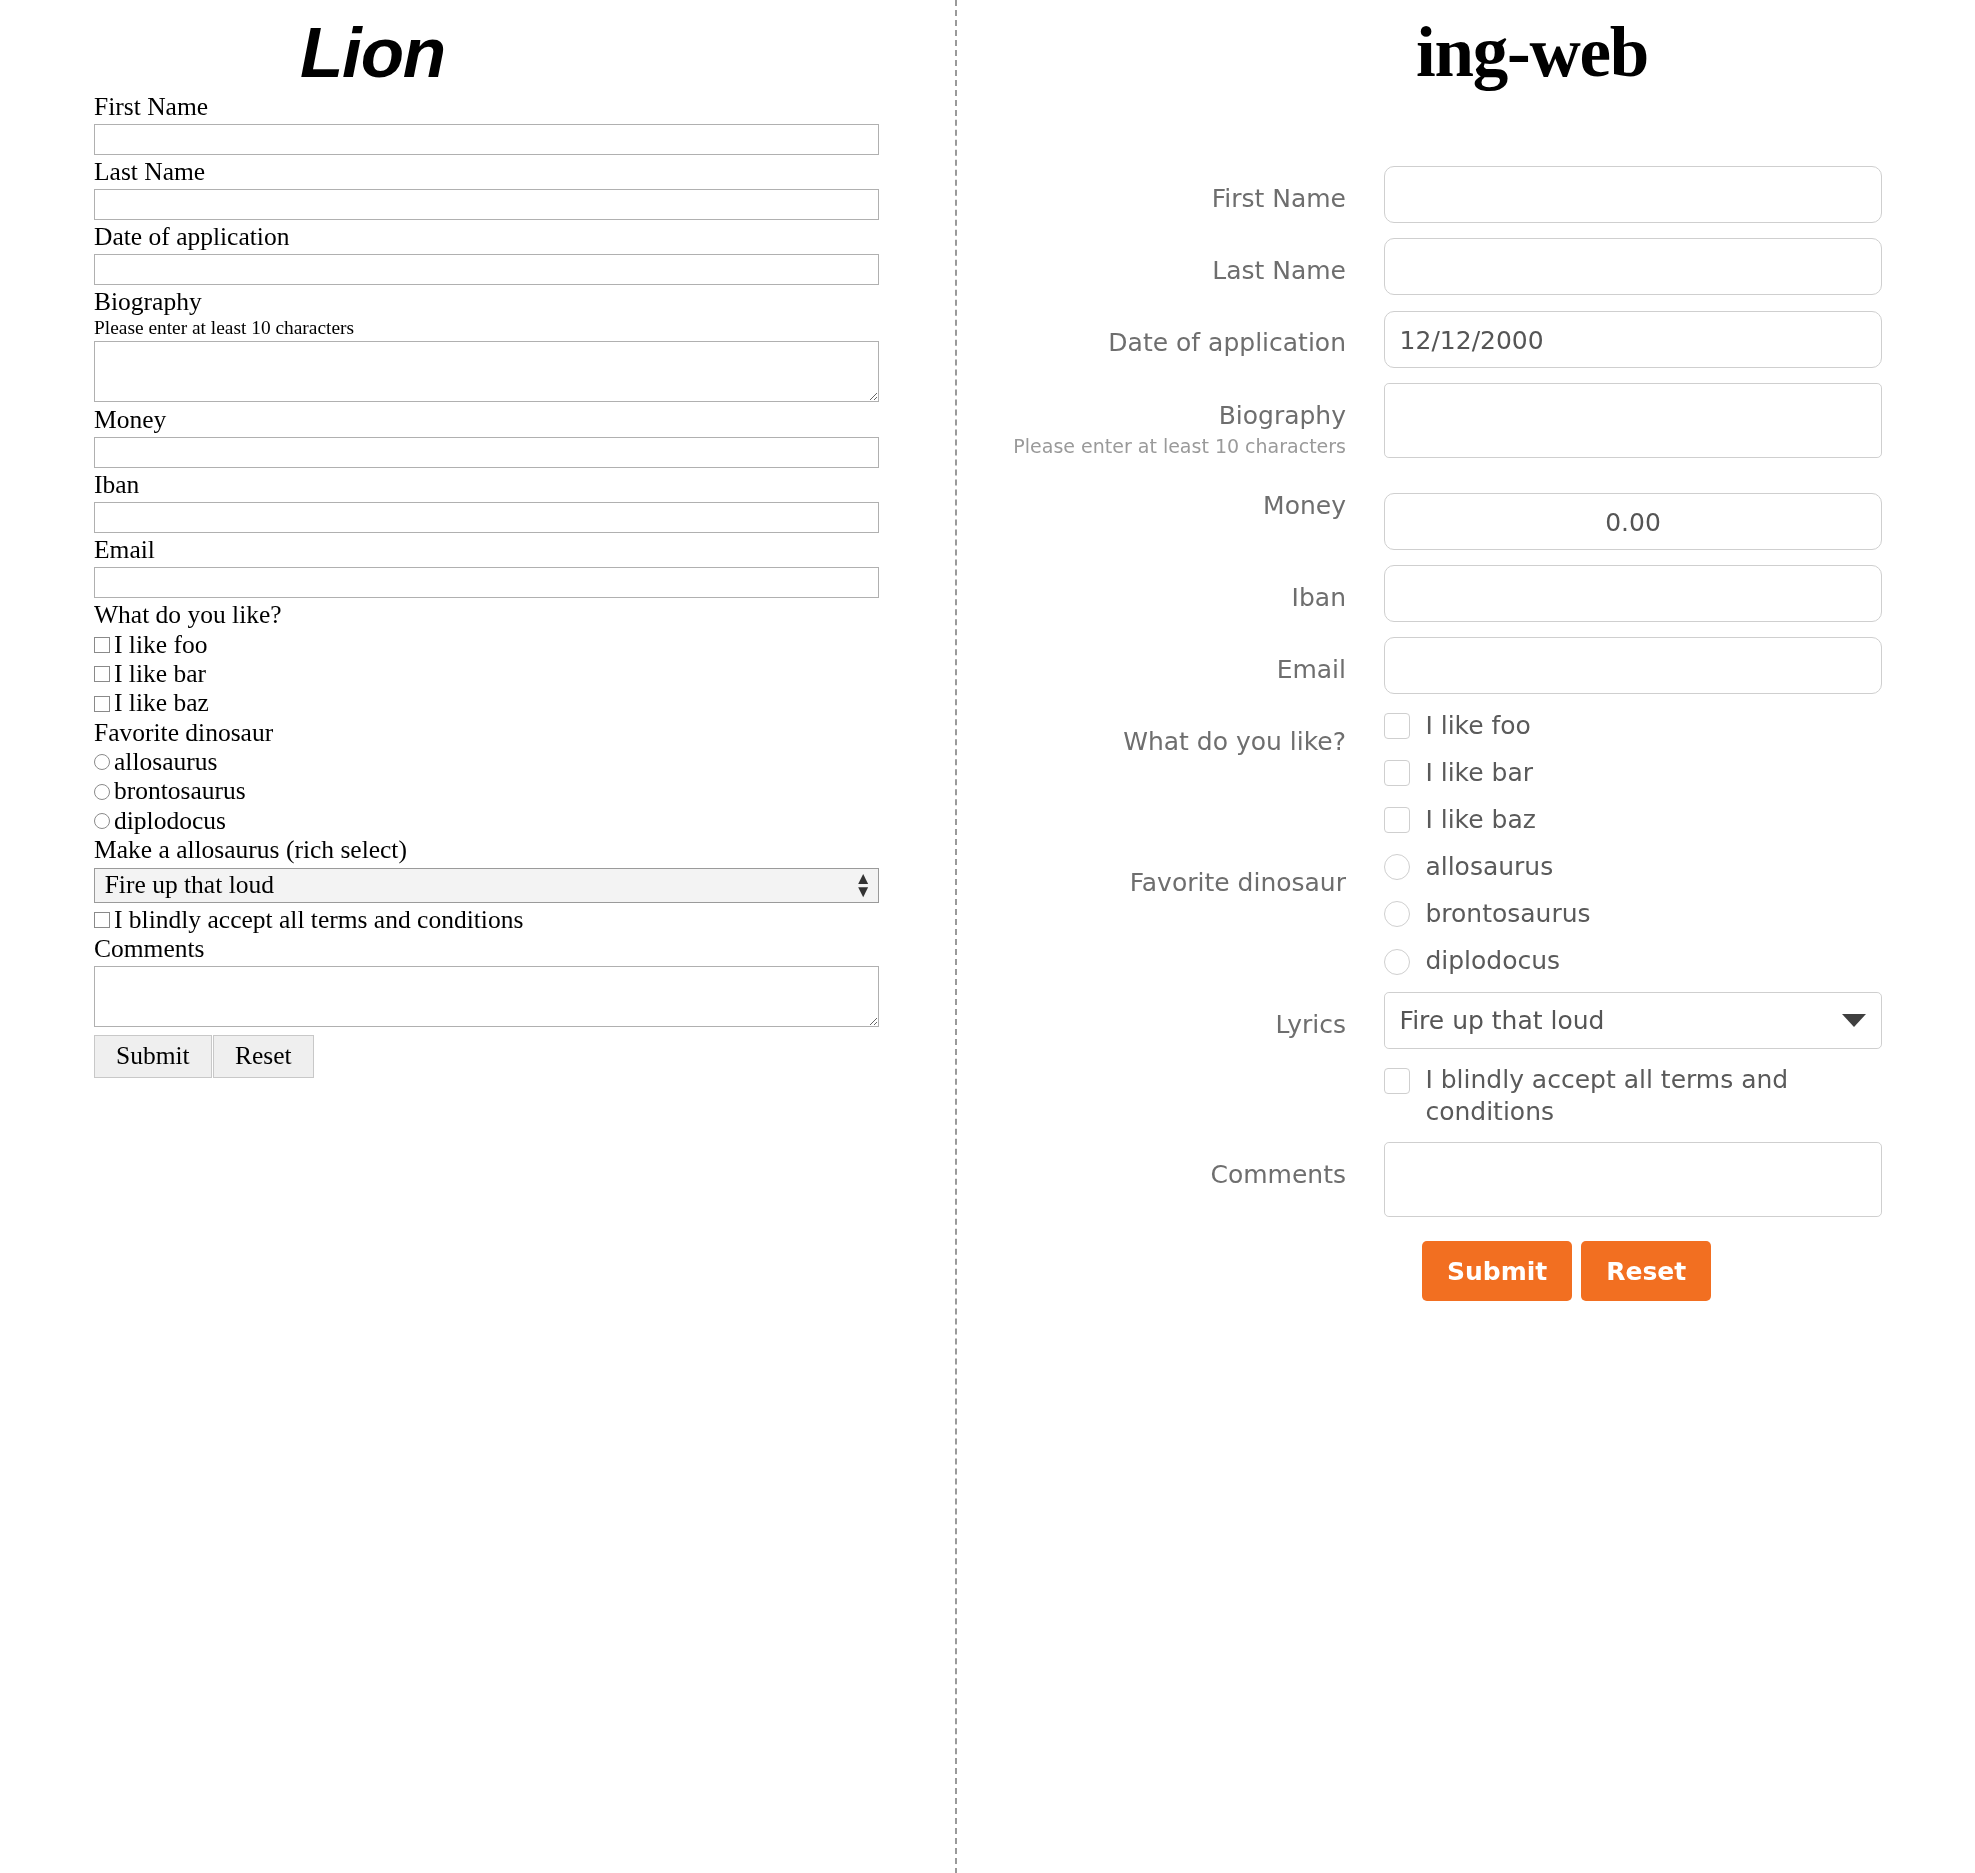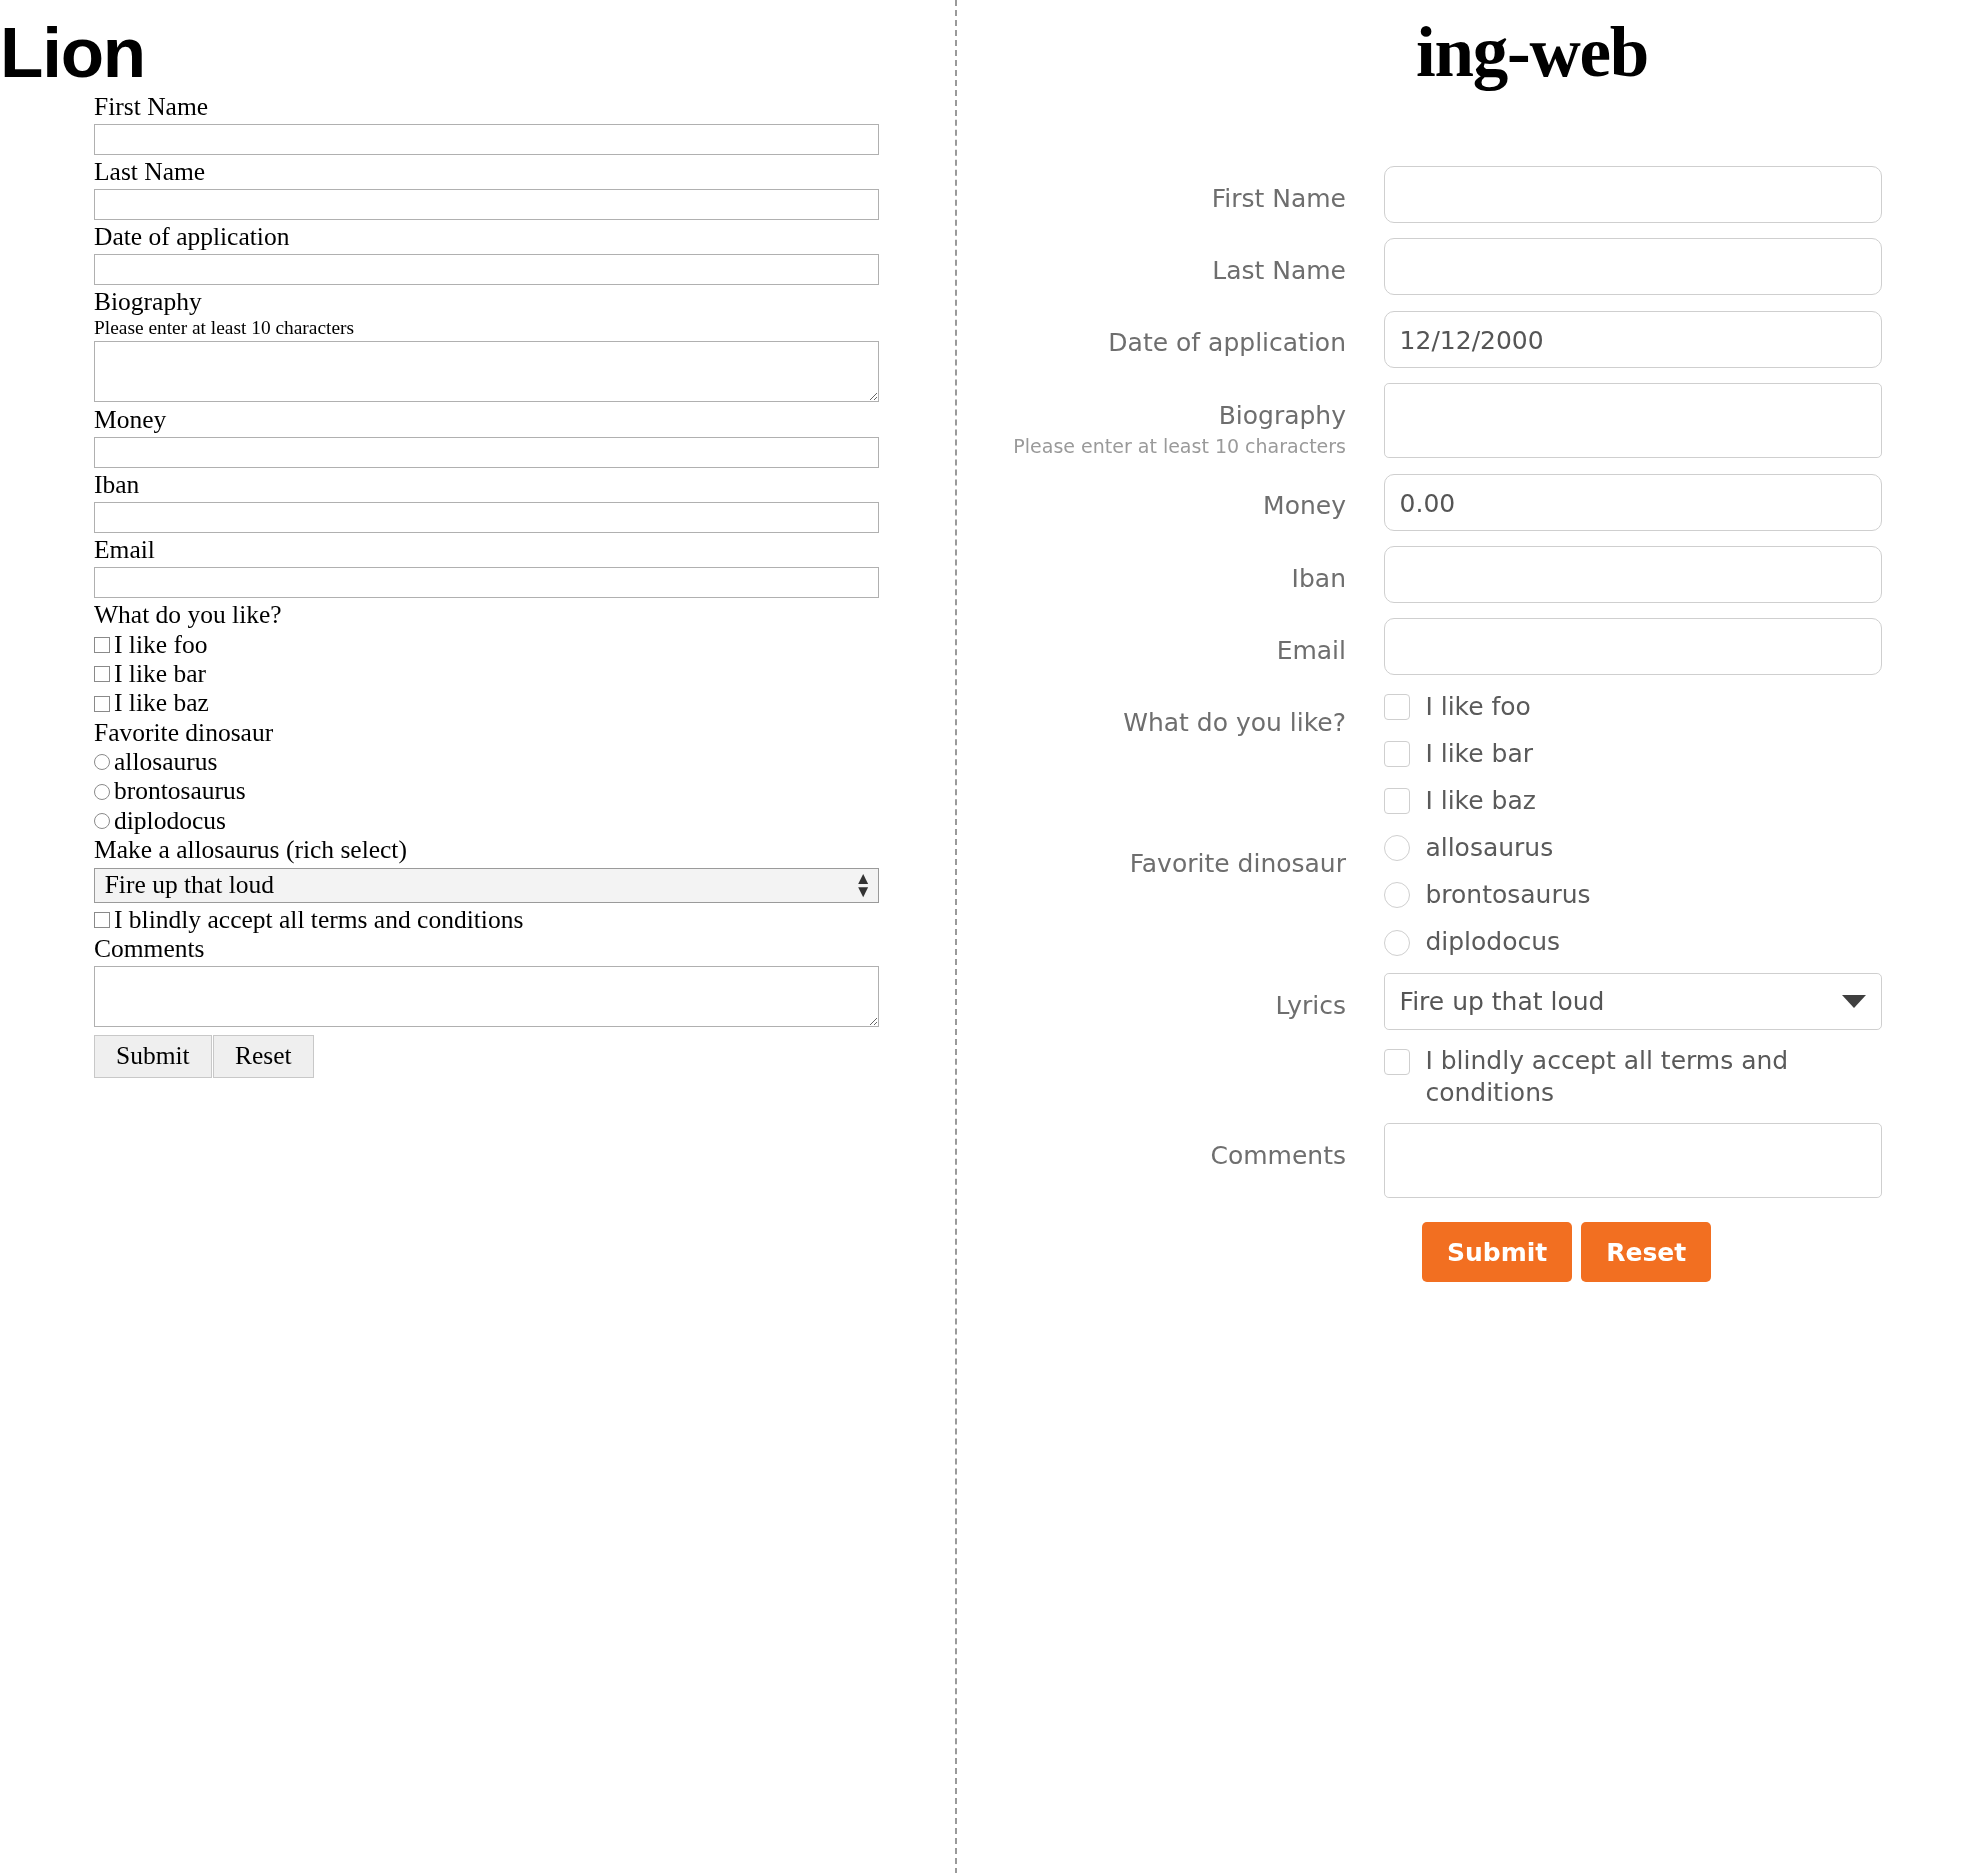--- a/index.html
+++ b/index.html
@@ -34,28 +34,29 @@
   }
 
   
   .left-pane {
     width: 955px;
     padding: 0;
     position: relative;
     font-family: "Liberation Serif", serif;
   }
   .left-title {
-    text-align: left;
+    text-align: right;
     font-family: "Liberation Sans", sans-serif;
     font-weight: bold;
     font-size: 71px;
     letter-spacing: -1.2px;
     color: #000;
     margin: 12px 0 0 0;
     padding-right: 510px;
+    font-style: italic;
   }
   .left-form {
     margin-left: 94px;
     width: 810px;
     font-size: 25.5px;
     color: #000;
     line-height: 1.12;
   }
   .l-label {
     display: block;
@@ -196,21 +197,21 @@
     height: 57px;
     border: 1.2px solid #cfcfcf;
     border-radius: 10px;
     background: #fff;
     font-family: "DejaVu Sans", sans-serif;
     font-size: 25px;
     color: #555;
     padding: 0 14.6px;
     line-height: 57px;
   }
-  .r-input.right-align { text-align: left; }
+  .r-input.right-align { text-align: center; margin-top: 19px; }
   .r-textarea {
     display: block;
     width: 498px;
     height: 75px;
     border: 1.2px solid #cfcfcf;
     border-radius: 4.9px;
     background: #fff;
   }
   .r-select {
     display: flex;

